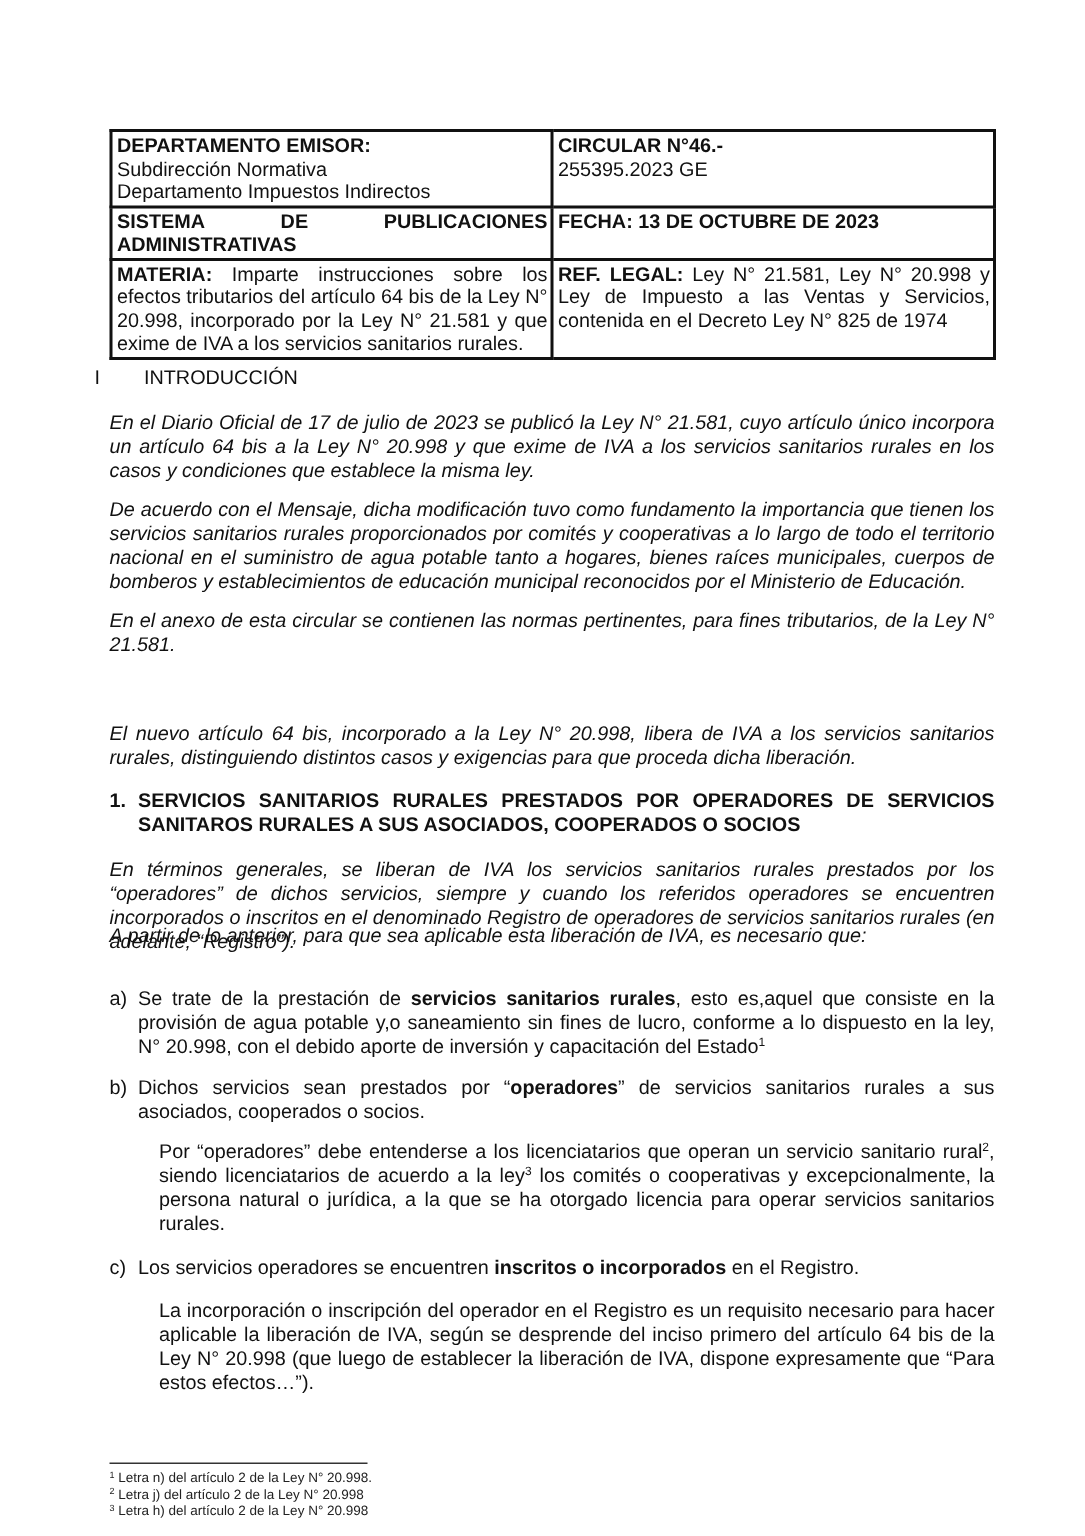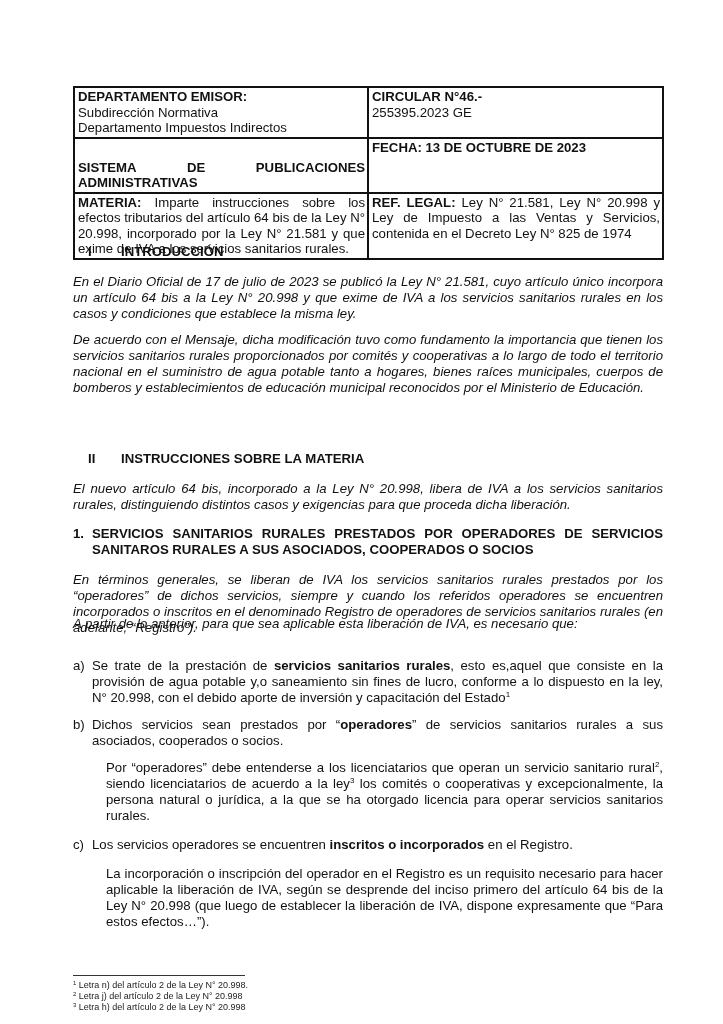--- a/index.html
+++ b/index.html
@@ -5,21 +5,21 @@
     html, body { margin:0; padding:0; background:#ffffff; }
     body { width:723px; height:1024px; position:relative; overflow:hidden;
       font-family:"Liberation Sans", sans-serif; color:#111; font-size:13.2px; line-height:16px; }
     .page { position:absolute; left:0; top:0; width:723px; height:1008px; }
     table.hdr { position:absolute; left:73px; top:86px; width:591px; border-collapse:collapse; font-size:13.2px; line-height:15.5px; }
     table.hdr td { border:2px solid #111; vertical-align:top; padding:1px 2px 1px 3px; }
     table.hdr td.l { width:287px; }
     .b { font-weight:bold; }
     .just { text-align:justify;margin-top:24px; }
     .blk { position:absolute; left:73px; width:590px;font-style:italic; }
-    .sec { position:absolute; left:88px; font-weight:bold; }
+    .sec { position:absolute; left:63px; font-weight:normal; }
     .sec .num { display:inline-block; width:33px; }
     .item { position:absolute; left:73px; width:590px; }
     .item .mk { position:absolute; left:0; top:0; }
     .item .tx { margin-left:19px; text-align:justify; }
     .sub { position:absolute; left:106px; width:557px; text-align:justify; }
     sup { font-size:8px; line-height:0; vertical-align:5px; }
     .fnline { position:absolute; left:73px; top:975px; width:172px; border-top:1px solid #333; }
     .fn { position:absolute; left:73px; font-size:9px; line-height:11px; color:#222; }
     .fn sup { font-size:6px; vertical-align:3px; }
   </style>
@@ -36,21 +36,21 @@
         <div>Subdirección Normativa</div>
         <div>Departamento Impuestos Indirectos</div>
       </td>
       <td>
         <div class="b">CIRCULAR N°46.-</div>
         <div>255395.2023 GE</div>
       </td>
     </tr>
     <tr>
       <td class="l">
-        <div class="b" style="display:flex;justify-content:space-between;margin-top:20px;">
+        <div class="b" style="display:flex;justify-content:space-between;">
           <span>SISTEMA</span>
           <span>DE</span>
           <span>PUBLICACIONES</span>
         </div>
         <div class="b">ADMINISTRATIVAS</div>
       </td>
       <td>
         <div class="b">FECHA: 13 DE OCTUBRE DE 2023</div>
       </td>
     </tr>
@@ -63,24 +63,22 @@
       </td>
     </tr>
   </tbody>
     </table>
 
   <div class="sec" style="top:244px;">
     <span class="num">I</span><span>INTRODUCCIÓN</span>
   </div>
   <p class="blk just" style="top:274px;margin:0;">En el Diario Oficial de 17 de julio de 2023 se publicó la Ley N° 21.581, cuyo artículo único incorpora un artículo 64 bis a la Ley N° 20.998 y que exime de IVA a los servicios sanitarios rurales en los casos y condiciones que establece la misma ley.</p>
   <p class="blk just" style="top:332px;margin:0;">De acuerdo con el Mensaje, dicha modificación tuvo como fundamento la importancia que tienen los servicios sanitarios rurales proporcionados por comités y cooperativas a lo largo de todo el territorio nacional en el suministro de agua potable tanto a hogares, bienes raíces municipales, cuerpos de bomberos y establecimientos de educación municipal reconocidos por el Ministerio de Educación.</p>
+  <p class="blk just" style="top:406px;margin:0;">En el anexo de esta circular se contienen las normas pertinentes, para fines tributarios, de la Ley N° 21.581.</p>
 
-  <div class="sec" style="top:451px;">
-    <span class="num">II</span><span>INSTRUCCIONES SOBRE LA MATERIA</span>
-  </div>
   <p class="blk just" style="top:481px;margin:0;">El nuevo artículo 64 bis, incorporado a la Ley N° 20.998, libera de IVA a los servicios sanitarios rurales, distinguiendo distintos casos y exigencias para que proceda dicha liberación.</p>
 
   <div class="item b" style="top:526px;">
     <span class="mk">1.</span>
     <div class="tx">SERVICIOS SANITARIOS RURALES PRESTADOS POR OPERADORES DE SERVICIOS SANITAROS RURALES A SUS ASOCIADOS, COOPERADOS O SOCIOS</div>
   </div>
 
   <p class="blk just" style="top:572px;margin:0;">En términos generales, se liberan de IVA los servicios sanitarios rurales prestados por los “operadores” de dichos servicios, siempre y cuando los referidos operadores se encuentren incorporados o inscritos en el denominado Registro de operadores de servicios sanitarios rurales (en adelante, “Registro”).</p>
   <p class="blk" style="top:616px;margin:0;">A partir de lo anterior, para que sea aplicable esta liberación de IVA, es necesario que:</p>
 

